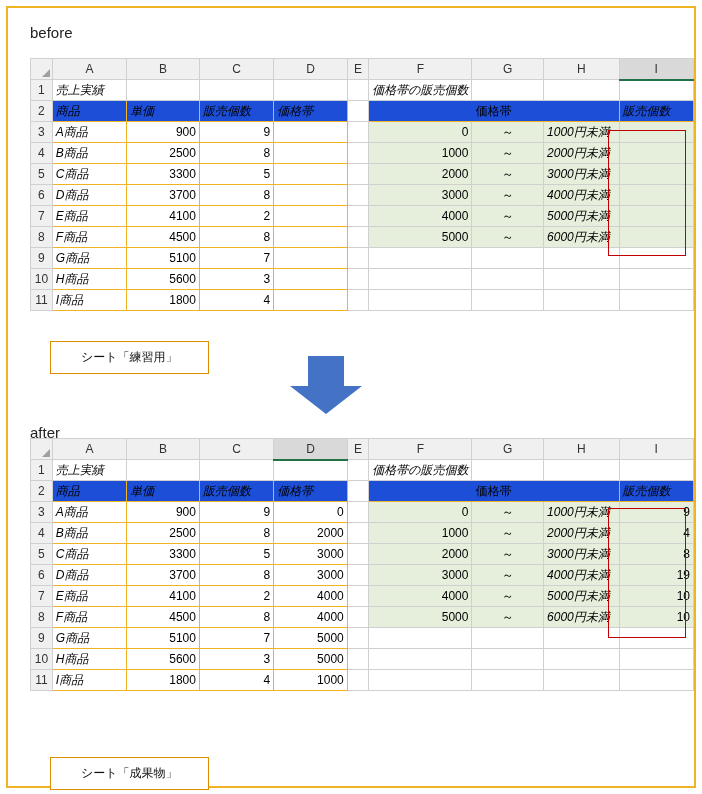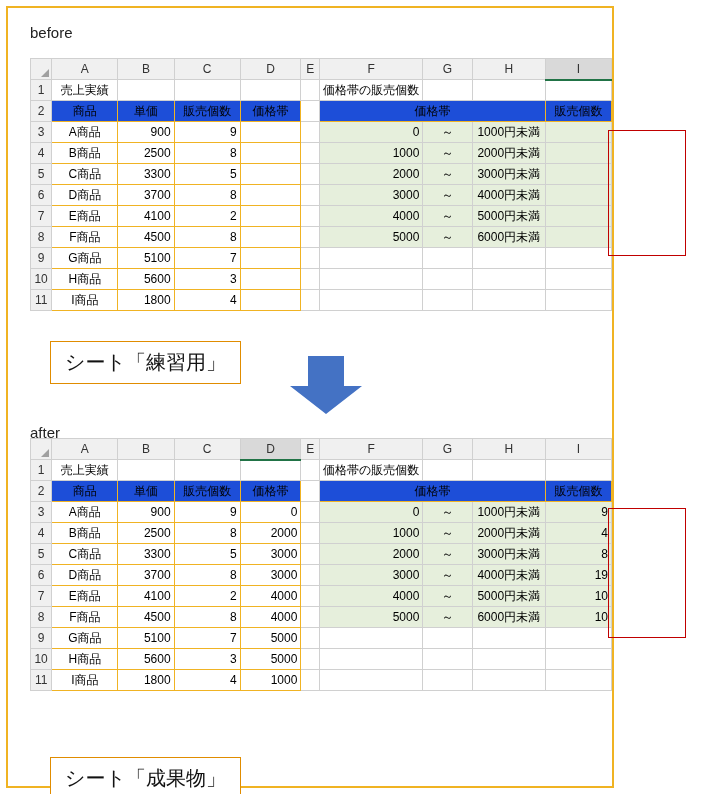--- a/index.html
+++ b/index.html
@@ -8,21 +8,21 @@
     width: 702px; height: 794px;
     background: #ffffff;
     font-family: "Liberation Sans", sans-serif;
     font-size: 12px;
     color: #000000;
     overflow: hidden;
   }
   .page-frame {
     position: absolute;
     left: 6px; top: 6px;
-    width: 608px; height: 782px;
+    width: 690px; height: 782px;
     border: 2px solid #f0b323;
     background: #ffffff;
   }
   .section-label {
     font-size: 15px;
     color: #222;
     margin: 0;
   }
   #before-label { position: absolute; left: 22px; top: 16px; }
   #after-label  { position: absolute; left: 22px; top: 416px; }
@@ -65,39 +65,39 @@
   }
   .corner::after {
     content: "";
     position: absolute;
     right: 2px; bottom: 2px;
     border-left: 8px solid transparent;
     border-bottom: 8px solid #a0a0a0;
   }
   .num { text-align: right; }
   .ctr { text-align: center; }
-  .left { text-align: center; }
+  .left { text-align: left; font-style: italic; }
   .tbl-orange { background: #1d4ed8; }
   .tbl-orange-b { border: 1px solid #f0b323 !important; }
   .band-green { background: #e6efdc; }
   .sel-col-hdr {
     background: #d9d9d9;
     border-bottom: 2px solid #217346 !important;
   }
   .red-box {
     position: absolute;
     border: 1.5px solid #c00000;
     pointer-events: none;
   }
   .callout {
     position: absolute;
     border: 1.5px solid #e08c00;
     background: #ffffff;
-    font-size: 20px;
-    padding: 7px 14px;
+    font-size: 12px;
+    padding: 7px 30px;
     color: #111;
   }
   .arrow-wrap {
     position: absolute;
     left: 278px; top: 348px;
     width: 80px; height: 60px;
   }
 </style>
 </head>
 <body>

